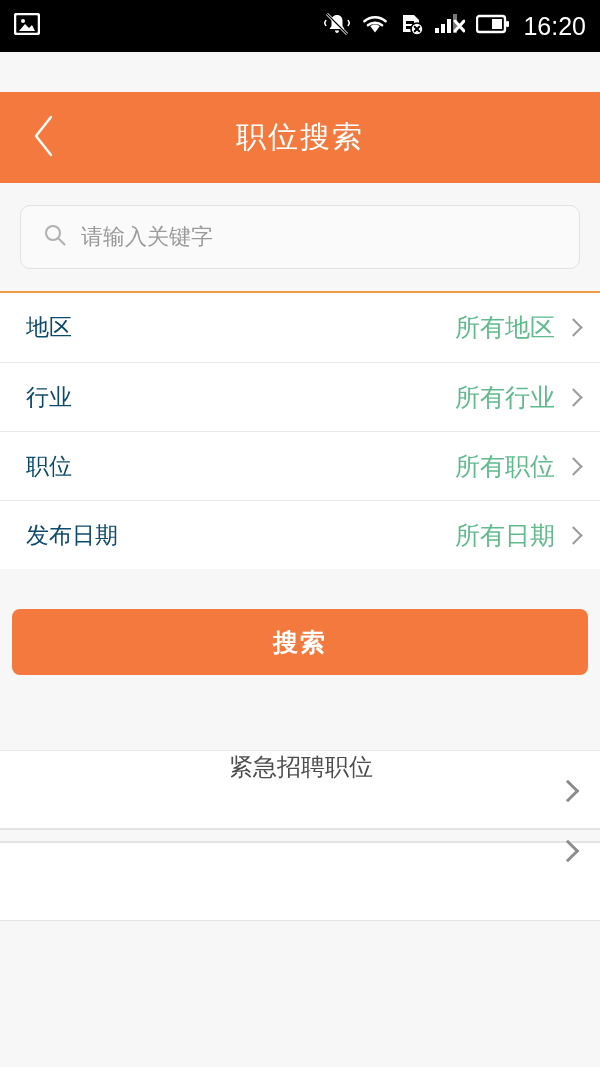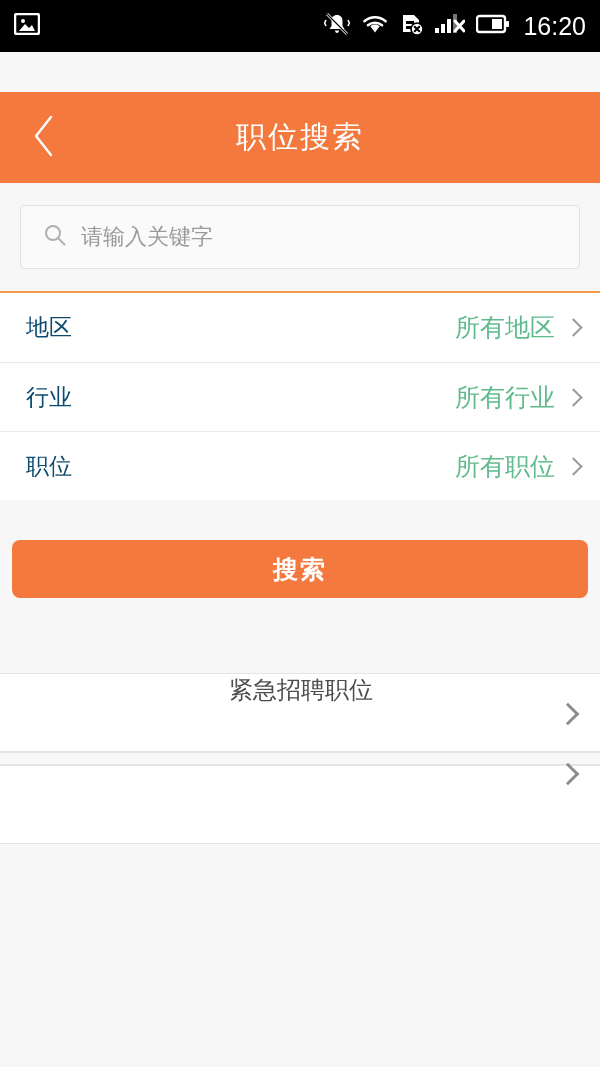--- a/index.html
+++ b/index.html
@@ -34,21 +34,21 @@
   .header-title {
     color:#fff; font-size:30px; letter-spacing:2px; font-weight:400;
   }
 
   
   .searchwrap {
     background:#f7f7f7; padding:22px 20px 22px 20px;
     border-bottom:2px solid #f49a47;
   }
   .searchbox {
-    height:64px; background:#fafafa; border:1px solid #e2e2e2; border-radius:4px;
+    height:64px; background:#fafafa; border:1px solid #e2e2e2; border-radius:10px;
     display:flex; align-items:center; padding:0 22px; gap:14px;
   }
   .search-ph { color:#9a9a9a; font-size:22px; }
 
   
   .panel { background:#fff; }
   .row {
     height:69px; display:flex; align-items:center;
     padding:0 20px 0 26px; background:#fff; cursor:pointer;
   }
@@ -61,21 +61,21 @@
     border-right:2px solid #9b9b9b; border-top:2px solid #9b9b9b;
     transform:rotate(45deg);
   }
 
   .gap-lg { height:40px; background:#f7f7f7; }
   .gap-sm { height:13px; background:#f7f7f7; border-top:1px solid #e4e4e4; border-bottom:1px solid #e4e4e4; }
 
   
   .btnwrap { background:#f7f7f7; padding:0 12px; }
   .search-btn {
-    height:58px; background:#f4793e; border-radius:8px; border:none;
+    height:66px; background:#f4793e; border-radius:8px; border:none;
     color:#fff; font-size:25px; font-weight:bold; letter-spacing:2px;
     width:100%; cursor:pointer; font-family:inherit;
   }
 
   
   .list-panel { background:#fff; border-top:1px solid #e4e4e4; border-bottom:1px solid #e4e4e4; }
   .list-row {
     height:77px; display:flex; align-items:center;
     padding:0 24px 0 26px; background:#fff; cursor:pointer;flex-direction:column;
   }
@@ -193,20 +193,27 @@
     </div>
 
     <div class="row">
       <span class="row-label">职位</span>
       <span class="row-right">
         <span class="row-value">所有职位</span>
         <span class="chev"></span>
       </span>
     </div>
 
+    <div class="row">
+      <span class="row-label">发布日期</span>
+      <span class="row-right">
+        <span class="row-value">所有日期</span>
+        <span class="chev"></span>
+      </span>
+    </div>
 
   </div>
 
   <div class="gap-lg"></div>
   <div class="btnwrap">
     <button class="search-btn">搜索</button>
   </div>
 
   <div style="height:75px;background:#f7f7f7;"></div>
 

